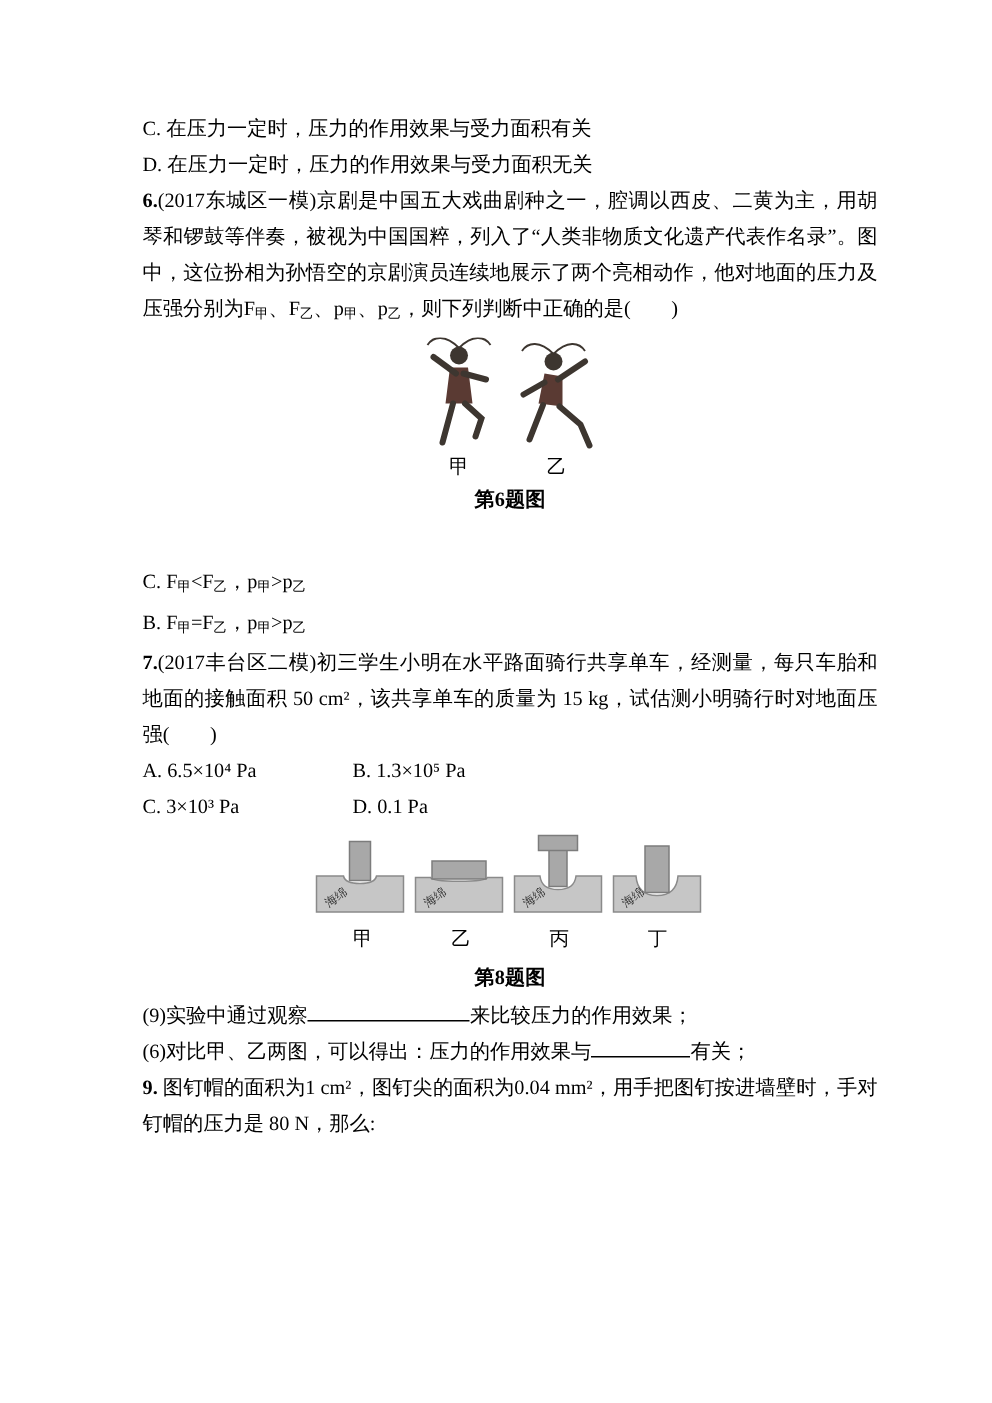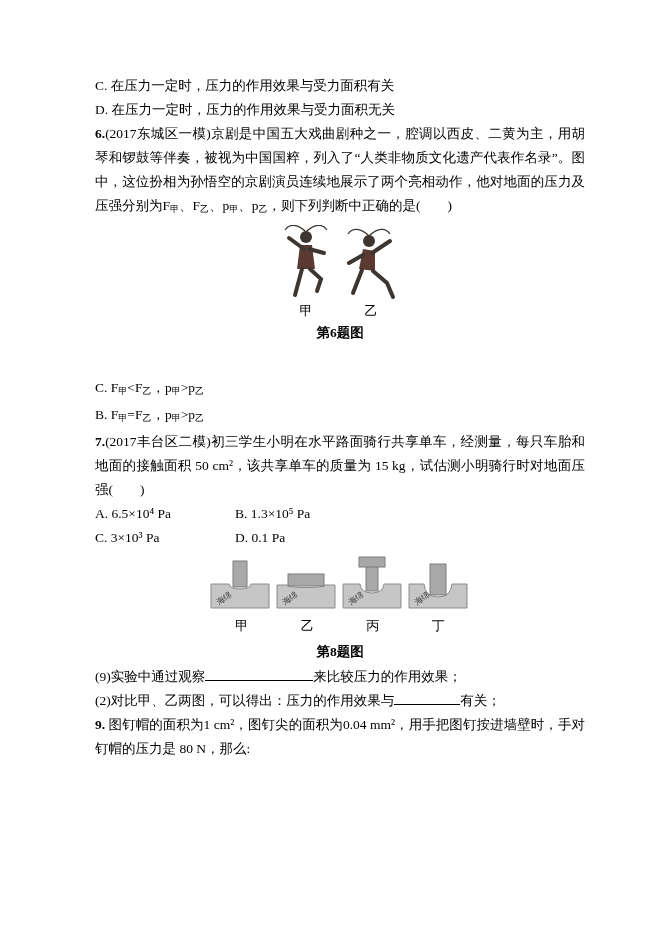--- a/index.html
+++ b/index.html
@@ -114,17 +114,17 @@
         <span>甲</span>
         <span>乙</span>
         <span>丙</span>
         <span>丁</span>
       </div>
     </div>
     <figcaption class="fig-caption">第8题图</figcaption>
   </figure>
 
   <div class="para"><span>(9)实验中通过观察</span><span class="blank b1"></span><span>来比较压力的作用效果；</span></div>
-  <div class="para"><span>(2)对比甲、乙两图，可以得出：压力的作用效果与</span><span class="blank b2"></span><span>有关；</span></div>
+  <div class="para"><span>(6)对比甲、乙两图，可以得出：压力的作用效果与</span><span class="blank b2"></span><span>有关；</span></div>
 
   <div class="para"><span class="qnum">9.</span><span> 图钉帽的面积为1 cm²，图钉尖的面积为0.04 mm²，用手把图钉按进墙壁时，手对钉帽的压力是 80 N，那么:</span></div>
 
 </div>
 
 </body></html>

